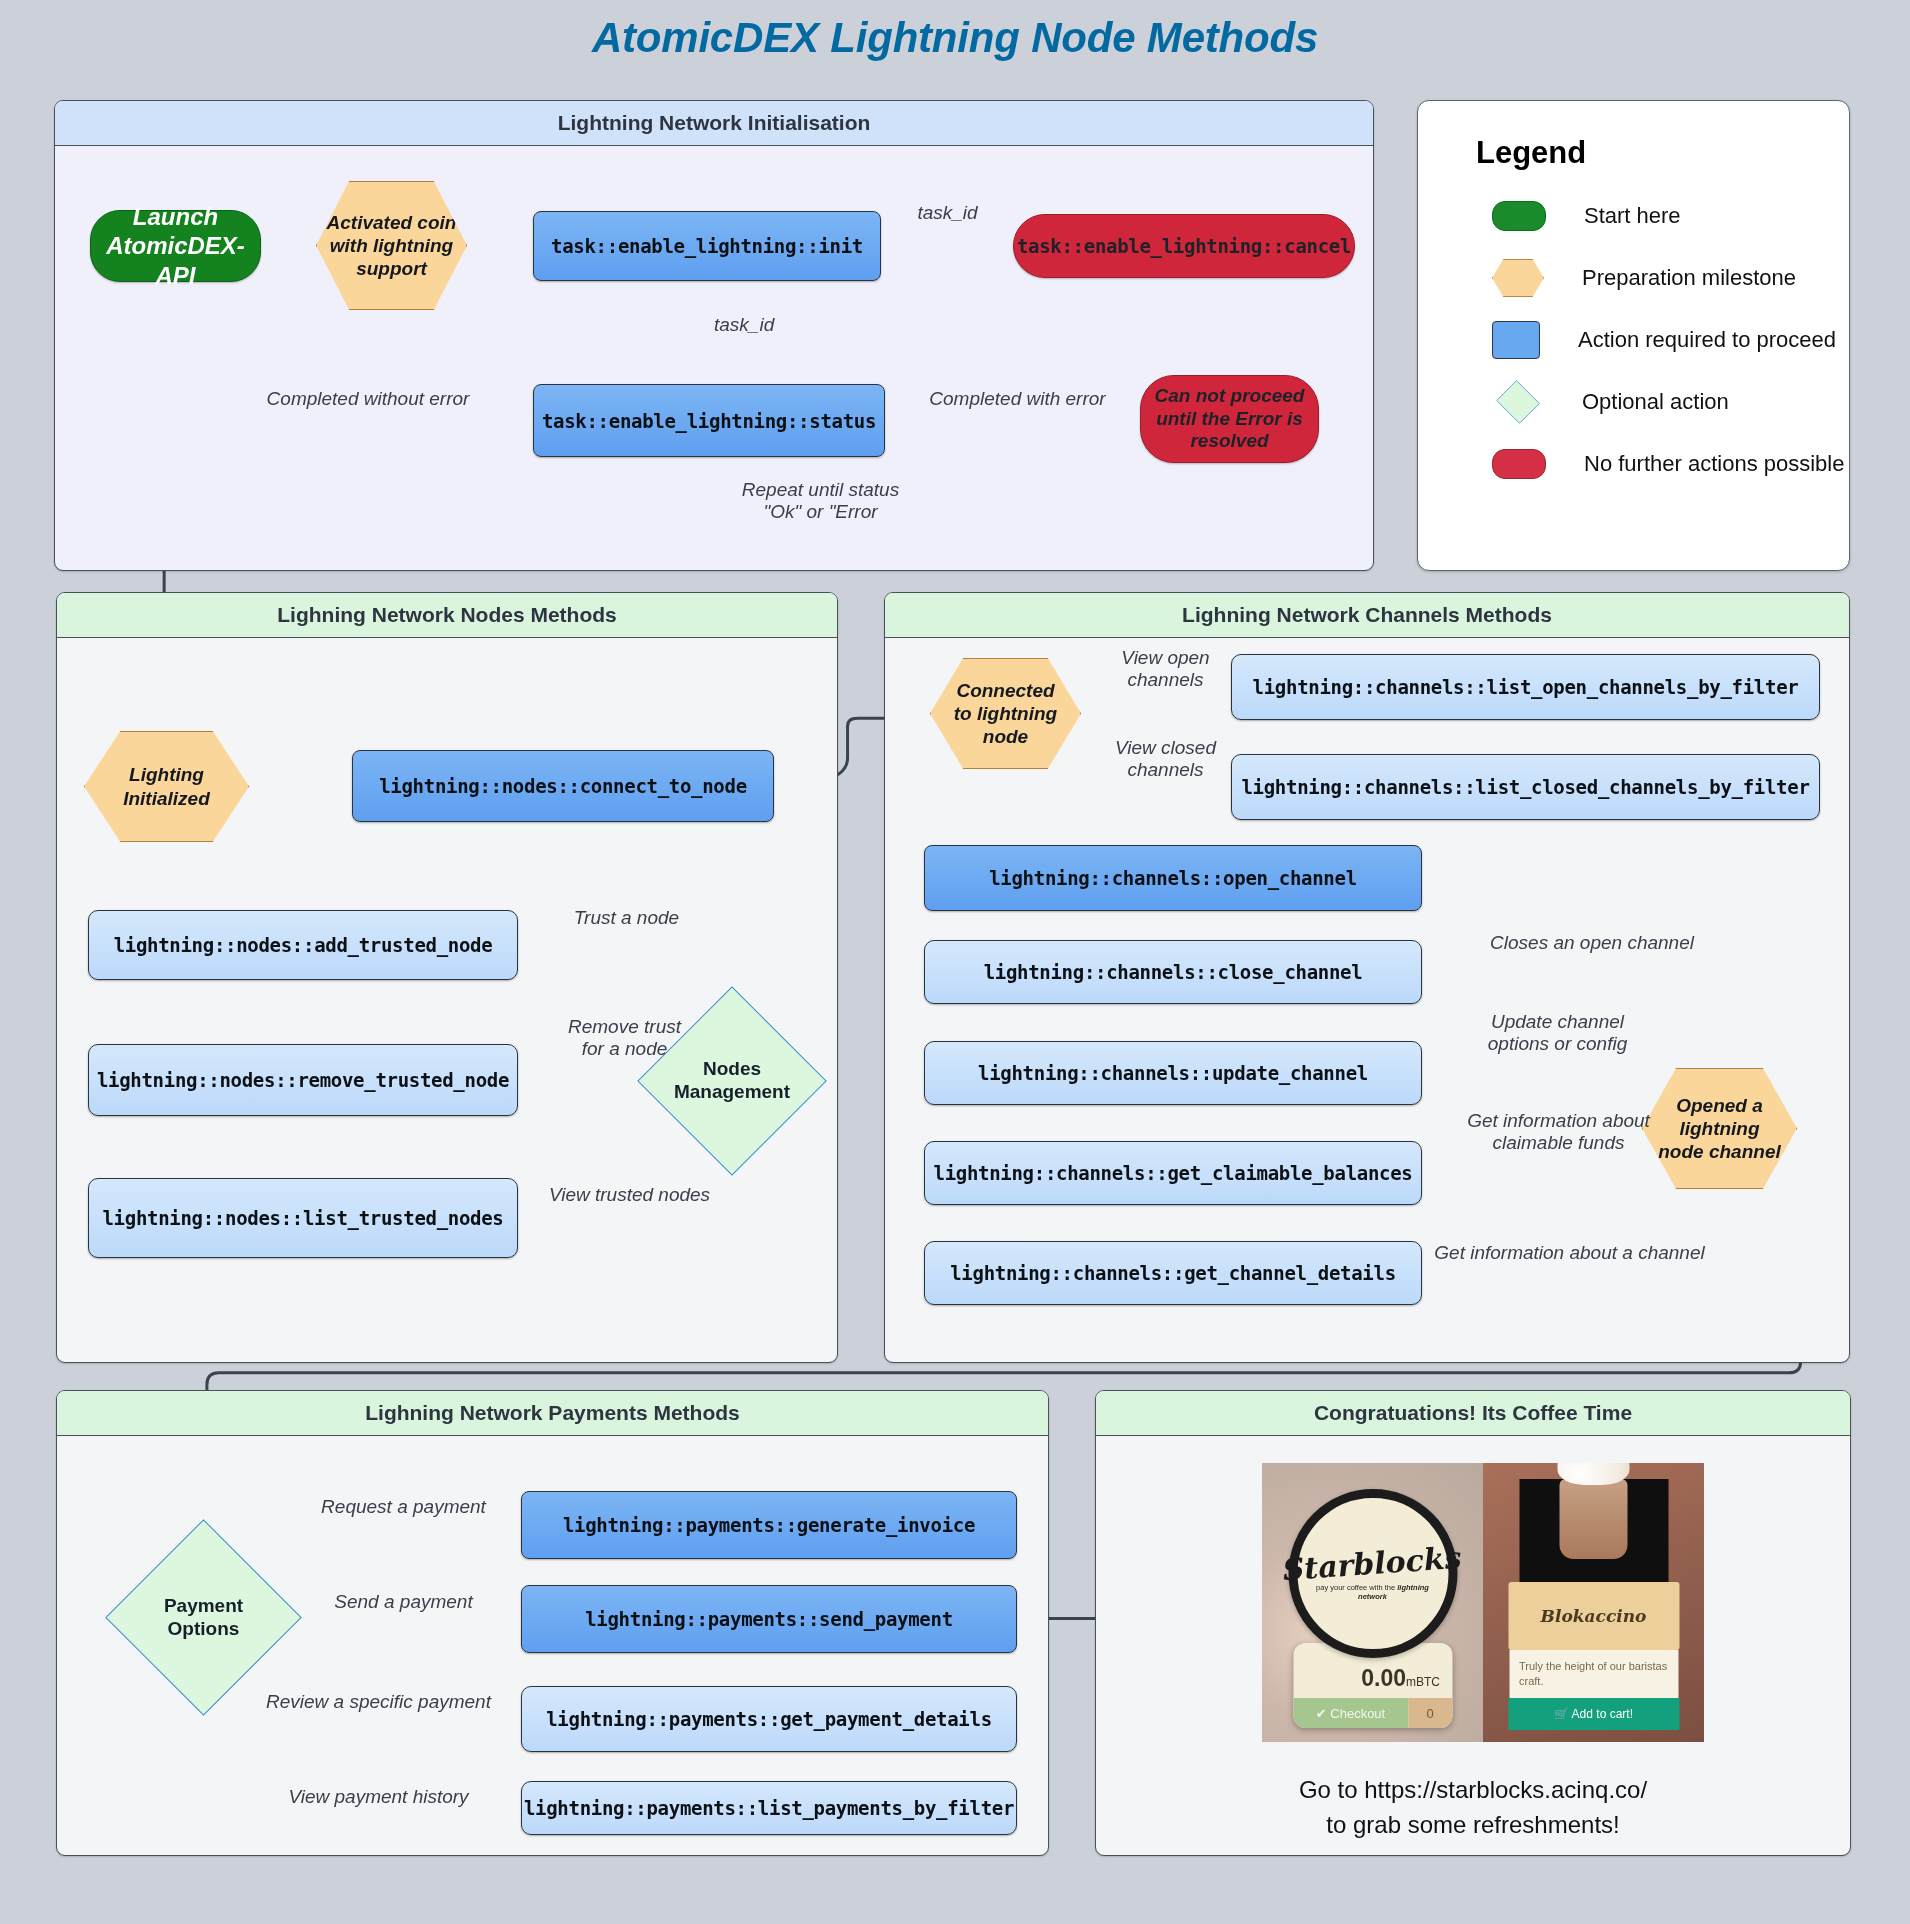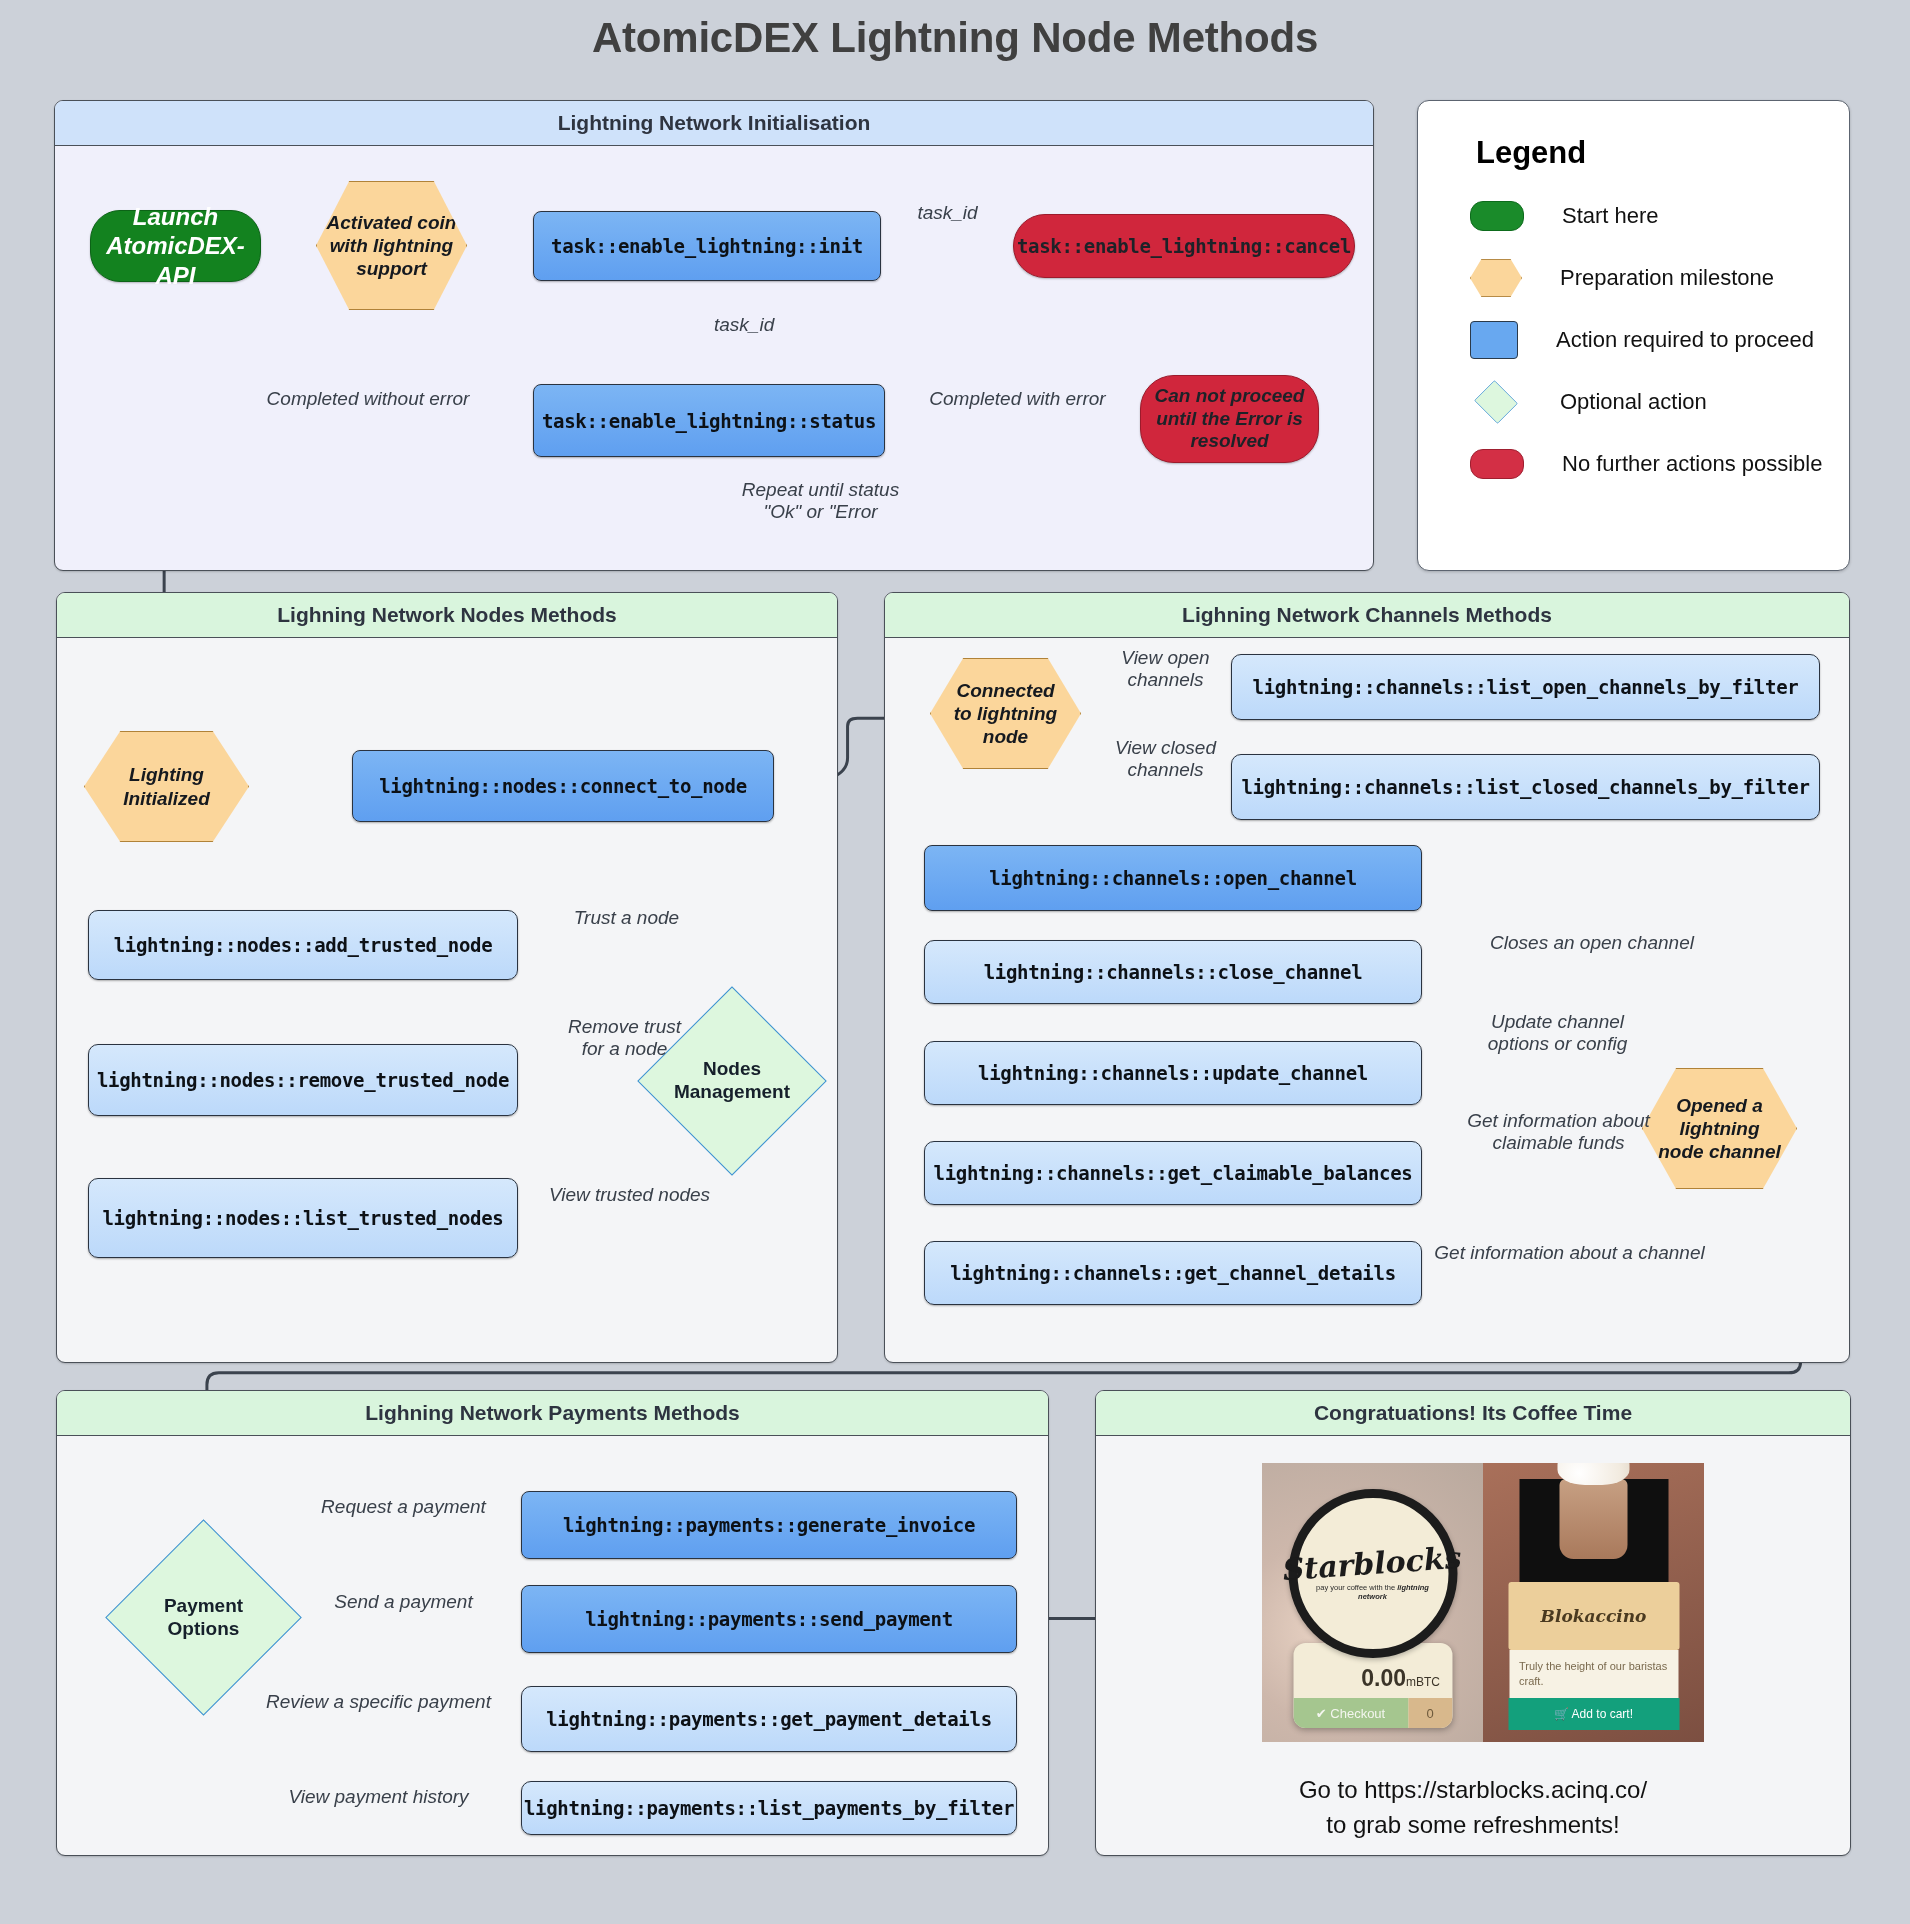--- a/index.html
+++ b/index.html
@@ -13,21 +13,22 @@
     position:relative;
   }
   #root{position:absolute;inset:0;}
   .abs{position:absolute;box-sizing:border-box;}
 
   
   #page-title{
     left:0;top:14px;width:1910px;
     text-align:center;
     font-size:42px;font-weight:bold;letter-spacing:-0.2px;
-    color:#404040;
+    color:#0369a1;
+    font-style:italic;
   }
 
   
   .cluster{
     border:1.6px solid #4a5058;
     border-radius:9px;
     background:#f4f5f7;
     box-shadow:0 1px 2px rgba(0,0,0,.18);
     overflow:hidden;
   }
@@ -41,21 +42,21 @@
   .cluster.init{background:#f0f0fb;}
   .cluster.init .cluster-title{background:#cfe2fa;}
   .cluster.green .cluster-title{background:#d9f5dd;}
 
   
   #legend{
     background:#ffffff;border:1.6px solid #5c6470;border-radius:12px;
     box-shadow:0 1px 3px rgba(0,0,0,.2);
   }
   #legend h2{margin:0;padding:34px 0 0 58px;font-size:31px;font-weight:bold;color:#000;}
-  .legend-row{display:flex;align-items:center;height:62px;padding-left:52px;}
+  .legend-row{display:flex;align-items:center;height:62px;padding-left:74px;}
   .legend-swatch{width:52px;height:28px;margin-right:38px;flex:0 0 auto;position:relative;}
   .sw-green{background:#1a8b2a;border:1px solid #0d6b1c;border-radius:13px;}
   .sw-red{background:#d32f45;border:1px solid #9f1f30;border-radius:13px;}
   .sw-blue{background:#68a8f0;border:1.6px solid #2b3a4a;border-radius:4px;height:36px;width:46px;}
   .sw-hex{width:50px;height:36px;background:#fbd69b;border:1.4px solid #b78b46;
           clip-path:polygon(22% 0,78% 0,100% 50%,78% 100%,22% 100%,0 50%);}
   .sw-diamond{width:44px;height:38px;background:#ddf7de;border:1.6px solid #3b8fd4;
           transform:rotate(45deg) scale(.72);border-radius:2px;}
   .legend-label{font-size:22px;color:#111;}
 

